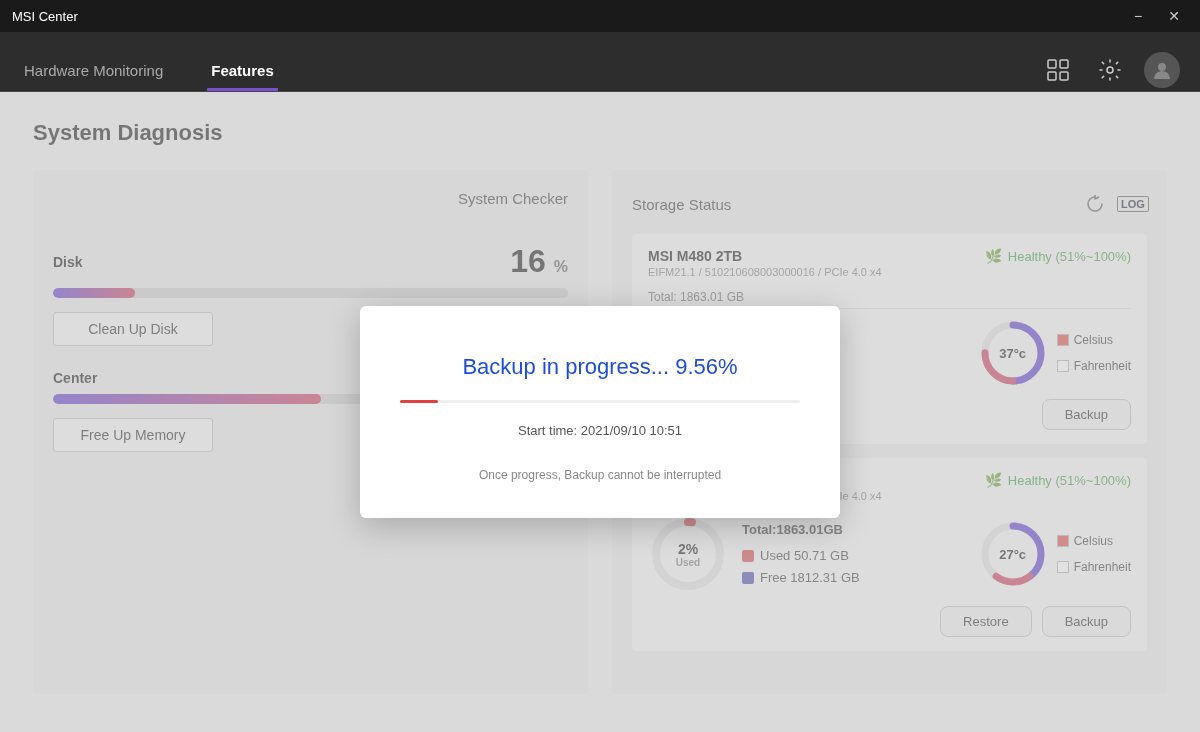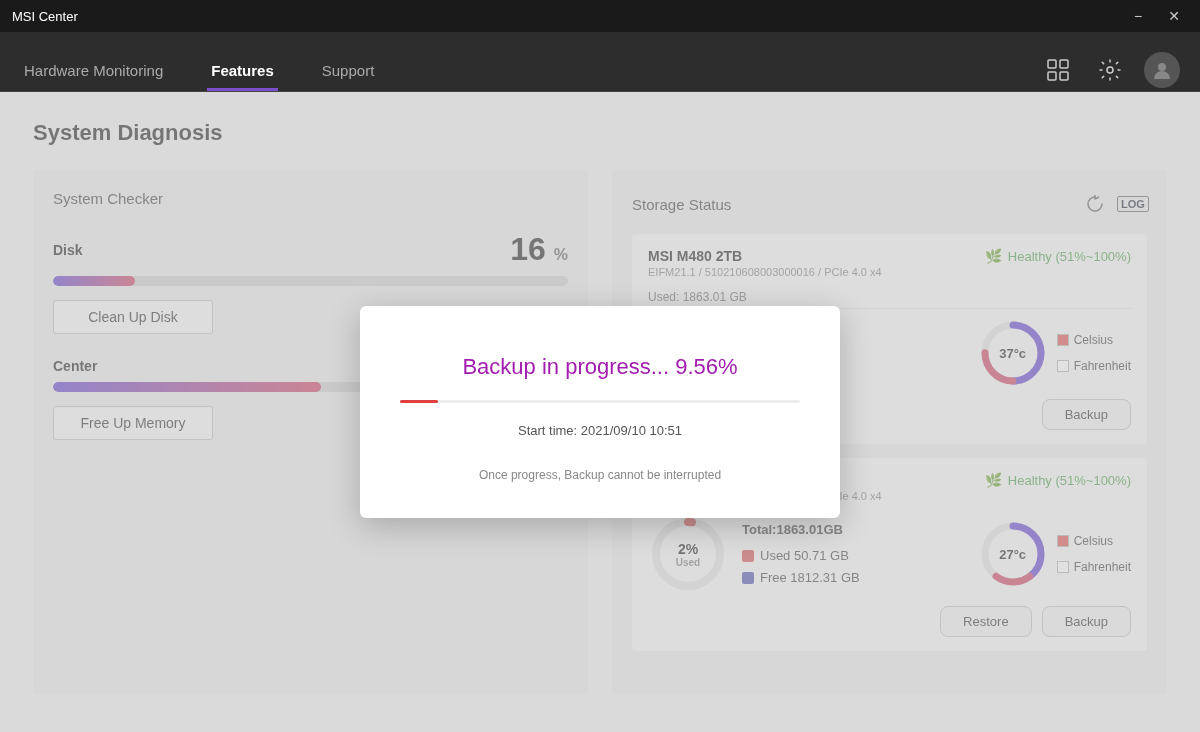--- a/index.html
+++ b/index.html
@@ -149,21 +149,22 @@
     
     .panel {
       background: #e8e8e8;
       border-radius: 4px;
       padding: 20px;
       position: relative;
     }
     .panel-title {
       font-size: 15px;
       color: #333;
-      margin-bottom: 24px;
+      margin-bottom: 36px;
+      text-align: right;
     }
 
     .checker-item {
       margin-bottom: 24px;
     }
     .checker-label {
       font-size: 14px;
       font-weight: bold;
       color: #111;
       margin-bottom: 8px;
@@ -390,21 +391,21 @@
     .modal {
       background: #fff;
       border-radius: 6px;
       width: 480px;
       padding: 48px 40px 36px;
       box-shadow: 0 8px 32px rgba(0,0,0,0.22);
       text-align: center;
     }
     .modal-progress-text {
       font-size: 22px;
-      color: #a21caf;
+      color: #1d4ed8;
       font-weight: 500;
       margin-bottom: 20px;
     }
     .modal-progress-bar-bg {
       height: 3px;
       background: #eee;
       border-radius: 2px;
       margin-bottom: 20px;
       position: relative;
     }
@@ -439,23 +440,20 @@
 
 <div class="main-area">
 
   <div class="nav-bar">
     <div class="nav-tabs">
       <div class="nav-tab">
         <span>Hardware Monitoring</span>
       </div>
       <div class="nav-tab active">
         <span>Features</span>
-      </div>
-      <div class="nav-tab">
-        <span>Support</span>
       </div>
     </div>
     <div class="nav-right">
       <button class="nav-icon-btn">
         <svg width="22" height="22" viewBox="0 0 22 22" fill="none">
           <rect x="1" y="1" width="8" height="8" rx="1" stroke="#ccc" stroke-width="1.5"></rect>
           <rect x="13" y="1" width="8" height="8" rx="1" stroke="#ccc" stroke-width="1.5"></rect>
           <rect x="1" y="13" width="8" height="8" rx="1" stroke="#ccc" stroke-width="1.5"></rect>
           <rect x="13" y="13" width="8" height="8" rx="1" stroke="#ccc" stroke-width="1.5"></rect>
         </svg>
@@ -530,21 +528,21 @@
               <div class="drive-name">MSI M480 2TB</div>
               <div class="drive-sub">EIFM21.1 / 510210608003000016 / PCIe 4.0 x4</div>
             </div>
             <div class="drive-health">
               <span class="leaf-icon">🌿</span>
               <span>Healthy (51%~100%)</span>
             </div>
           </div>
 
           <div style="font-size:12px;color:#666;padding-bottom:4px;border-bottom:1px solid #ddd;margin-bottom:10px;">
-            <span>Used: </span><span>1863.01 GB</span>
+            <span>Total: </span><span>1863.01 GB</span>
           </div>
           <div style="display:flex;align-items:center;justify-content:space-between;gap:12px;">
             <div style="display:flex;align-items:center;gap:10px;flex:1;">
               <div style="font-size:12px;color:#555;">
                 <div>3 GB</div>
                 <div>4 GB</div>
               </div>
               <div style="font-size:12px;color:#555;">
                 <div></div>
               </div>

